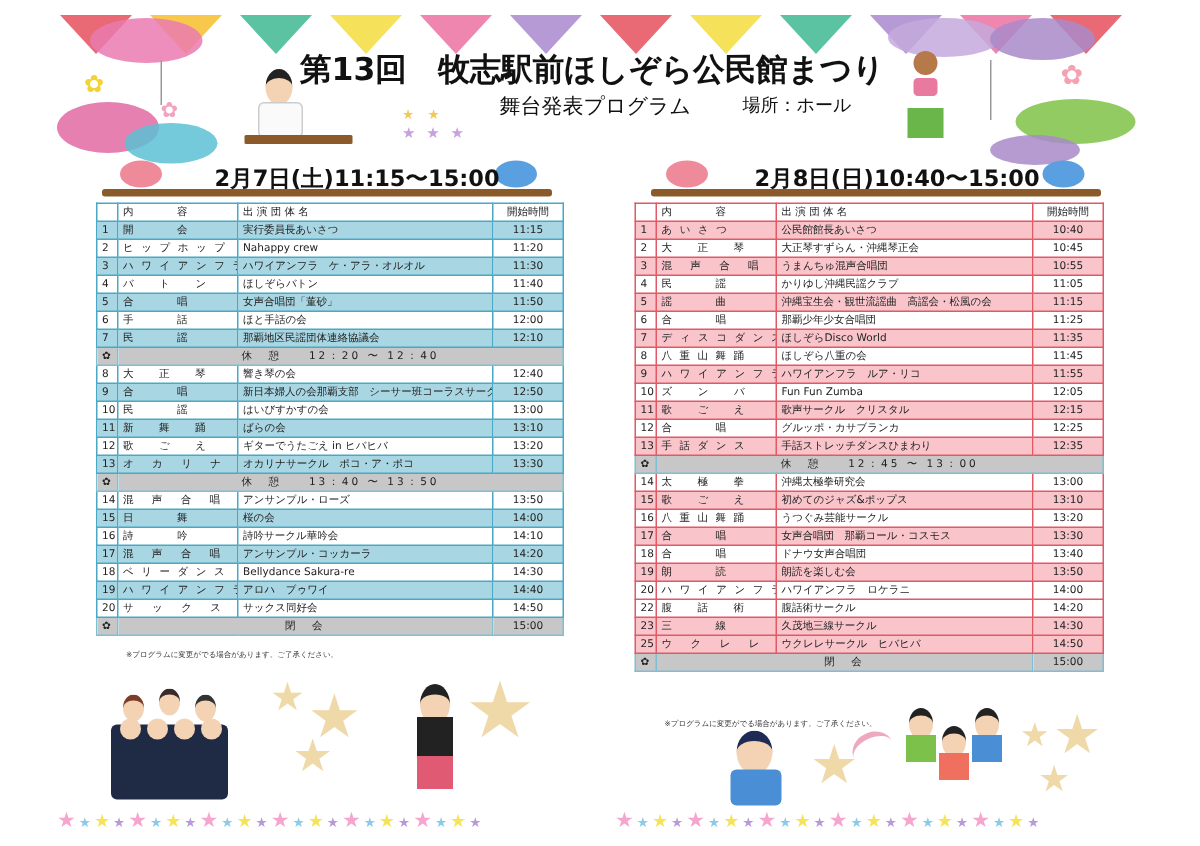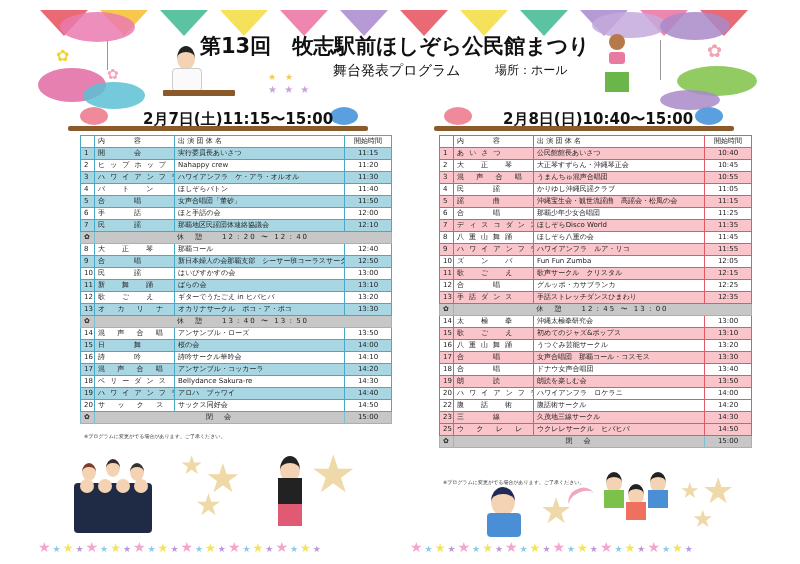--- a/index.html
+++ b/index.html
@@ -17,21 +17,21 @@
 
   
   .title { position:absolute; left:200px; top:32px; font-size:21px; font-weight:bold; letter-spacing:0px; color:#111; font-family:"DejaVu Sans", sans-serif; }
   .subtitle { position:absolute; left:333px; top:62px; font-size:14px; font-weight:normal; color:#111; }
   .venue { position:absolute; left:495px; top:62px; font-size:12px; color:#111; }
 
   .day-head { position:absolute; font-size:15px; font-weight:bold; color:#111; font-style:normal; }
   .shelf { position:absolute; height:5px; background:#8b5a2b; border-radius:2px; }
 
   
-  table.prog { position:absolute; border-collapse:collapse; font-size:7px; table-layout:fixed;margin-left:16px; }
+  table.prog { position:absolute; border-collapse:collapse; font-size:7px; table-layout:fixed; }
   table.prog td { height:11px; padding:0 3px; white-space:nowrap; overflow:hidden; line-height:11px; }
   .tblue td { border:1px solid #4aa8c4; }
   .tred td { border:1px solid #e05a66; }
   .tblue tr.odd td { background:#a9d6e3; }
   .tred tr.odd td { background:#f9c4ca; }
   tr.even td { background:#ffffff; }
   tr.hdr td { background:#ffffff; }
   tr.brk td { background:#c7c7c7; border-color:#7fbfd3; }
   .c-num { text-align:left; }
   .c-cat { letter-spacing:5px; text-align:left; }
@@ -163,21 +163,21 @@
         <td>那覇地区民謡団体連絡協議会</td>
         <td class="c-time">12:10</td>
       </tr>
       <tr class="brk">
         <td class="c-num">✿</td>
         <td class="c-center" colspan="3">休　憩　　12：20 〜 12：40</td>
       </tr>
       <tr class="even">
         <td class="c-num">8</td>
         <td class="c-cat">大　正　琴</td>
-        <td>那覇コール</td>
+        <td>響き琴の会</td>
         <td class="c-time">12:40</td>
       </tr>
       <tr class="odd">
         <td class="c-num">9</td>
         <td class="c-cat">合　　唱</td>
         <td>新日本婦人の会那覇支部　シーサー班コーラスサークル</td>
         <td class="c-time">12:50</td>
       </tr>
       <tr class="even">
         <td class="c-num">10</td>

